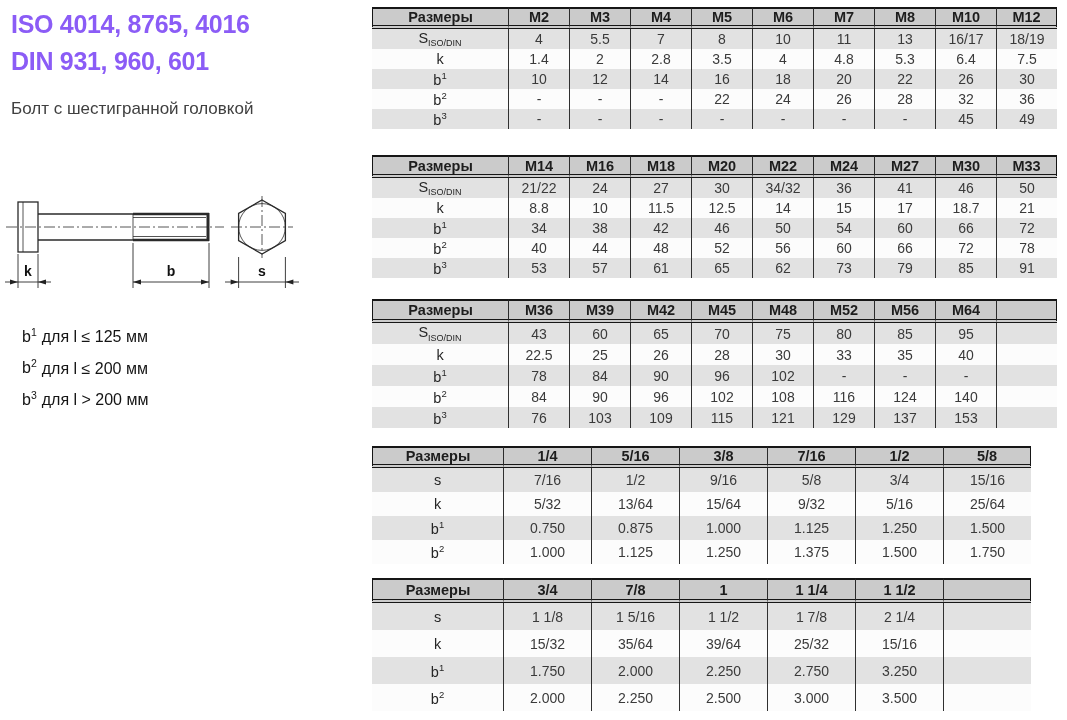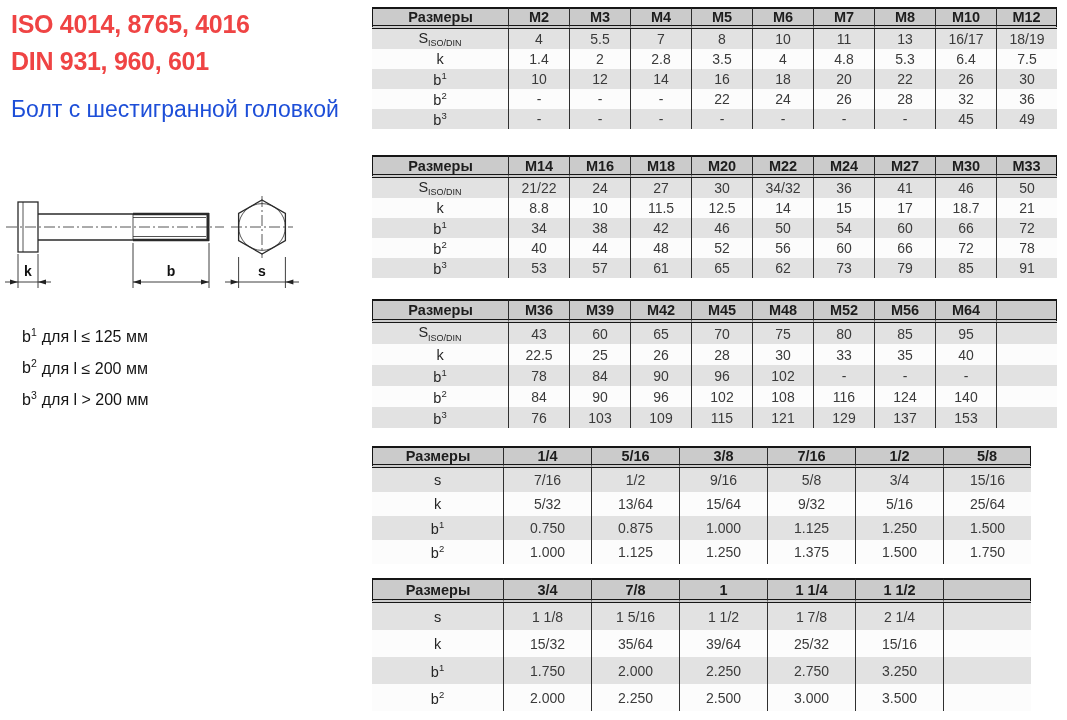--- a/index.html
+++ b/index.html
@@ -1,21 +1,21 @@
 <!DOCTYPE html>
 <html><head>
 <meta charset="utf-8">
 <style>
   html,body{margin:0;padding:0;}
   body{width:1067px;height:720px;background:#ffffff;font-family:"Liberation Sans",sans-serif;position:relative;overflow:hidden;}
   #canvas{position:absolute;left:0;top:0;width:1067px;height:720px;background:#fff;}
 
   
-  .title{position:absolute;left:11px;top:6px;font-size:25px;font-weight:700;color:#ef4444;line-height:37px;letter-spacing:-0.3px;}
-  .subtitle{position:absolute;left:11px;top:94px;font-size:23px;font-weight:400;color:#1d4ed8;line-height:30px;}
+  .title{position:absolute;left:11px;top:6px;font-size:25px;font-weight:700;color:#8b5cf6;line-height:37px;letter-spacing:-0.3px;}
+  .subtitle{position:absolute;left:11px;top:94px;font-size:17px;font-weight:400;color:#404040;line-height:30px;}
   .notes{position:absolute;left:22px;top:319px;font-size:16px;color:#141414;line-height:27px;}
   .notes sup{font-size:10.5px;}
   .notes .ntxt{margin-left:5px;}
 
   
   #diagram{position:absolute;left:0;top:185px;width:320px;height:120px;}
   #diagram .ln{stroke:#2a2a2a;stroke-width:1.3;fill:none;}
   #diagram .thin{stroke-width:0.8;}
   #diagram .bold{stroke-width:2.4;}
   #diagram .xbold{stroke-width:3;}

